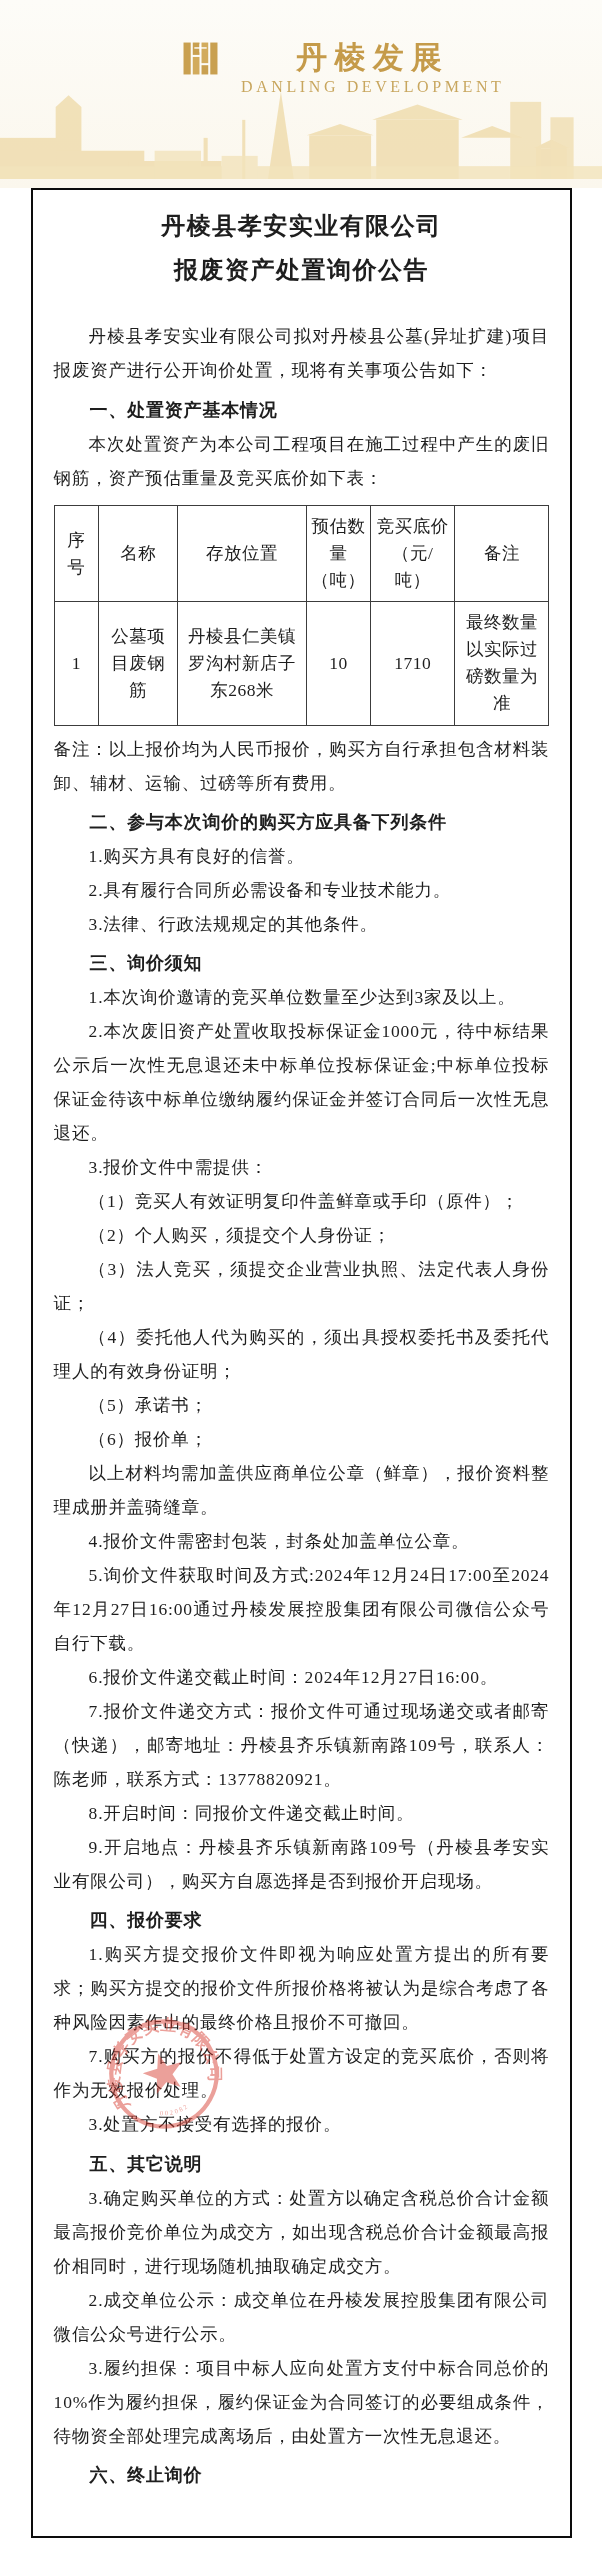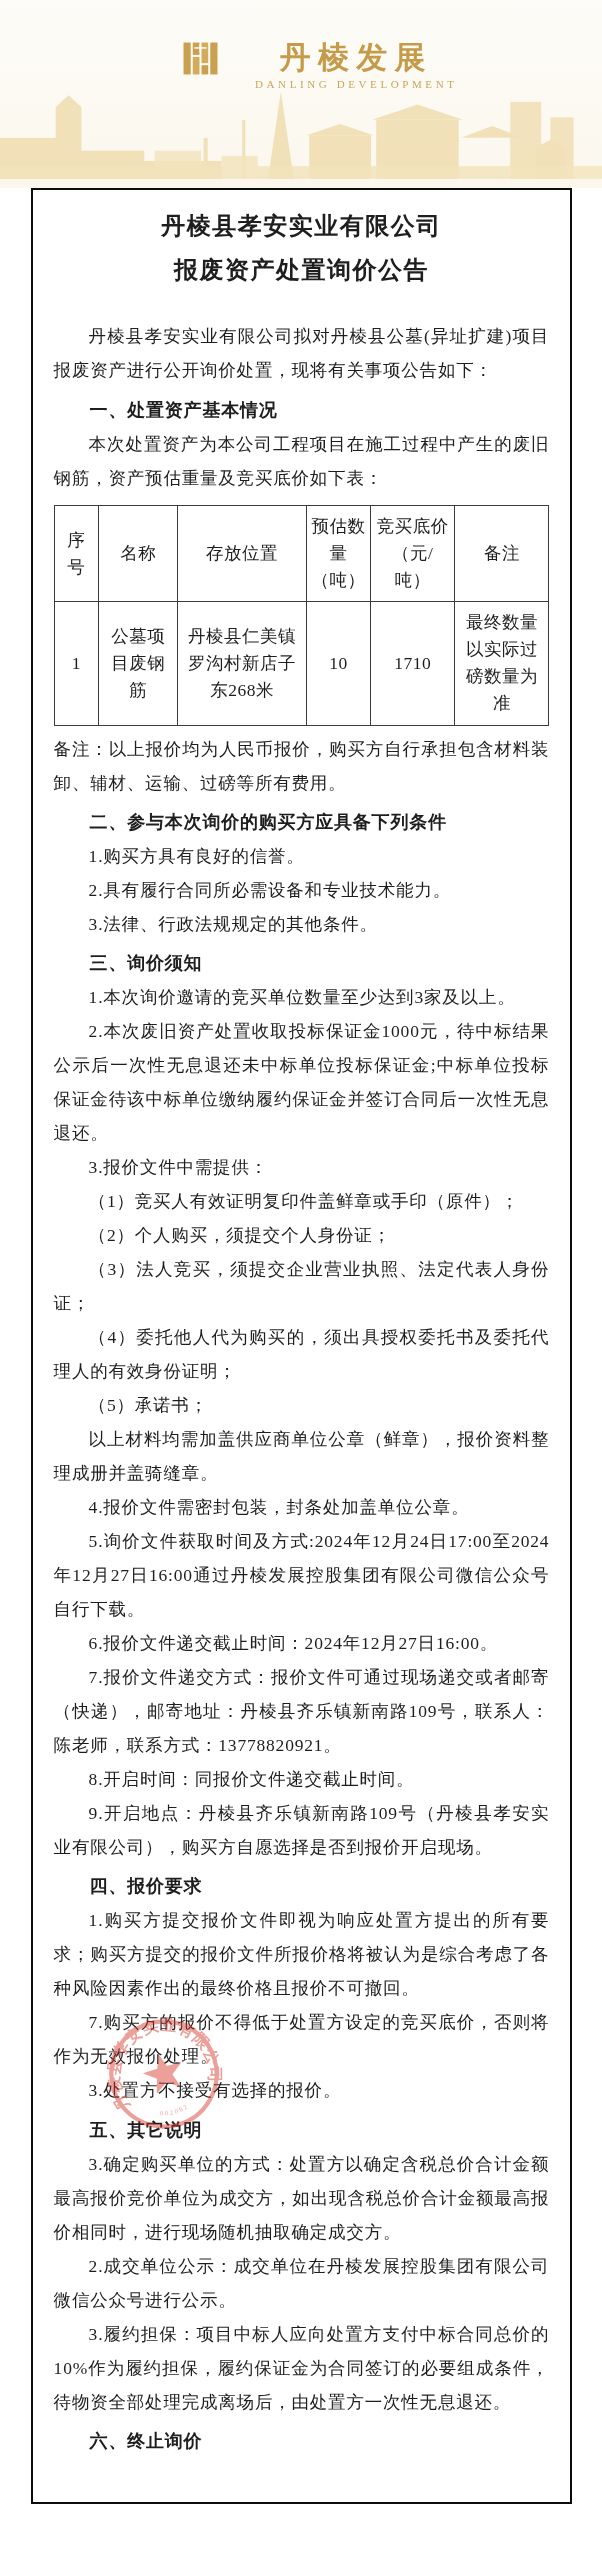--- a/index.html
+++ b/index.html
@@ -4,23 +4,23 @@
 <style>
   html,body{margin:0;padding:0;}
   body{
     width:603px; min-height:3375px; margin:0 auto; background:#ffffff;
     font-family:"Liberation Serif","DejaVu Serif",serif; color:#1e1e1e;
     -webkit-font-smoothing:antialiased;
   }
   
   .header{position:relative; height:188px; background:linear-gradient(#fdfcf8,#fbf7ed); overflow:hidden;}
   .brand{position:absolute; left:183px; top:41px; display:flex; align-items:flex-start;}
-  .brand-text{margin-left:37px; text-align:center;}
+  .brand-text{margin-left:23px; text-align:center;}
   .brand-cn{font-size:31px; font-weight:700; color:#c59b4a; letter-spacing:7.2px; line-height:33px; font-family:"Liberation Serif","DejaVu Serif",serif;}
-  .brand-en{margin-top:4.1px; font-size:11px; color:#c8a65e; letter-spacing:3.6px; font-family:"Liberation Serif","DejaVu Serif",serif;}
+  .brand-en{margin-top:4.1px; font-size:16px; color:#c8a65e; letter-spacing:3.6px; font-family:"Liberation Serif","DejaVu Serif",serif;}
   .skyline{position:absolute; left:0; bottom:9.3px; width:603px; height:90px;}
   
   .card{position:relative; margin:0 31px; border:2.6px solid #0c0c0c; background:#ffffff; padding:14.4px 20.6px 44px;}
   .doc-title{ text-align:center; font-size:24px; font-weight:700; line-height:44px; letter-spacing:1.5px;}
   .intro{margin-top:27px;}
   .p,.note,.intro{font-size:17.5px; line-height:34px; letter-spacing:0.8px; text-align:justify;}
   .p,.intro{text-indent:2em;}
   .note{text-indent:0;}
   .h{font-size:18px; line-height:34px; font-weight:700; letter-spacing:0.8px; text-indent:2em;
      font-family:"Liberation Sans","DejaVu Sans",sans-serif; margin-top:5.2px;}
@@ -134,20 +134,21 @@
       <div class="p">3.法律、行政法规规定的其他条件。</div>
       <div class="h">三、询价须知</div>
       <div class="p">1.本次询价邀请的竞买单位数量至少达到3家及以上。</div>
       <div class="p">2.本次废旧资产处置收取投标保证金1000元，待中标结果公示后一次性无息退还未中标单位投标保证金;中标单位投标保证金待该中标单位缴纳履约保证金并签订合同后一次性无息退还。</div>
       <div class="p">3.报价文件中需提供：</div>
       <div class="p">（1）竞买人有效证明复印件盖鲜章或手印（原件）；</div>
       <div class="p">（2）个人购买，须提交个人身份证；</div>
       <div class="p">（3）法人竞买，须提交企业营业执照、法定代表人身份证；</div>
       <div class="p">（4）委托他人代为购买的，须出具授权委托书及委托代理人的有效身份证明；</div>
       <div class="p">（5）承诺书；</div>
+      <div class="p">（6）报价单；</div>
       <div class="p">以上材料均需加盖供应商单位公章（鲜章），报价资料整理成册并盖骑缝章。</div>
       <div class="p">4.报价文件需密封包装，封条处加盖单位公章。</div>
       <div class="p">5.询价文件获取时间及方式:2024年12月24日17:00至2024年12月27日16:00通过丹棱发展控股集团有限公司微信公众号自行下载。</div>
       <div class="p">6.报价文件递交截止时间：2024年12月27日16:00。</div>
       <div class="p">7.报价文件递交方式：报价文件可通过现场递交或者邮寄（快递），邮寄地址：丹棱县齐乐镇新南路109号，联系人：陈老师，联系方式：13778820921。</div>
       <div class="p">8.开启时间：同报价文件递交截止时间。</div>
       <div class="p">9.开启地点：丹棱县齐乐镇新南路109号（丹棱县孝安实业有限公司），购买方自愿选择是否到报价开启现场。</div>
       <div class="h">四、报价要求</div>
       <div class="p">1.购买方提交报价文件即视为响应处置方提出的所有要求；购买方提交的报价文件所报价格将被认为是综合考虑了各种风险因素作出的最终价格且报价不可撤回。</div>
       <div class="p">7.购买方的报价不得低于处置方设定的竞买底价，否则将作为无效报价处理。</div>

